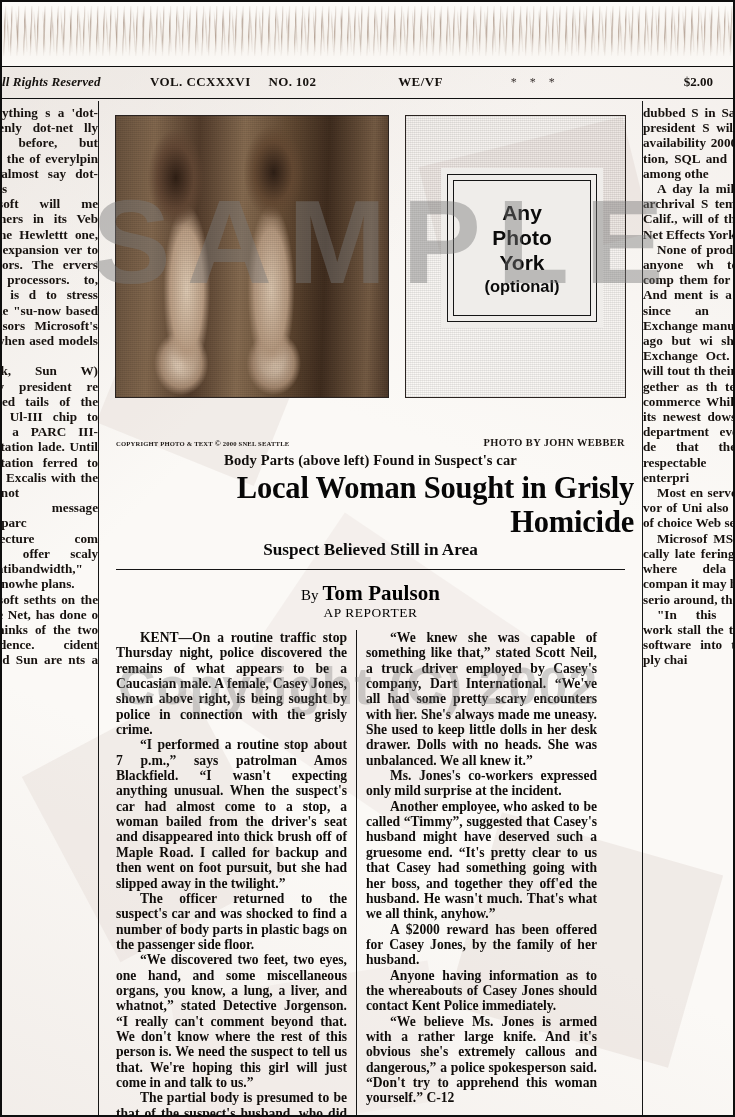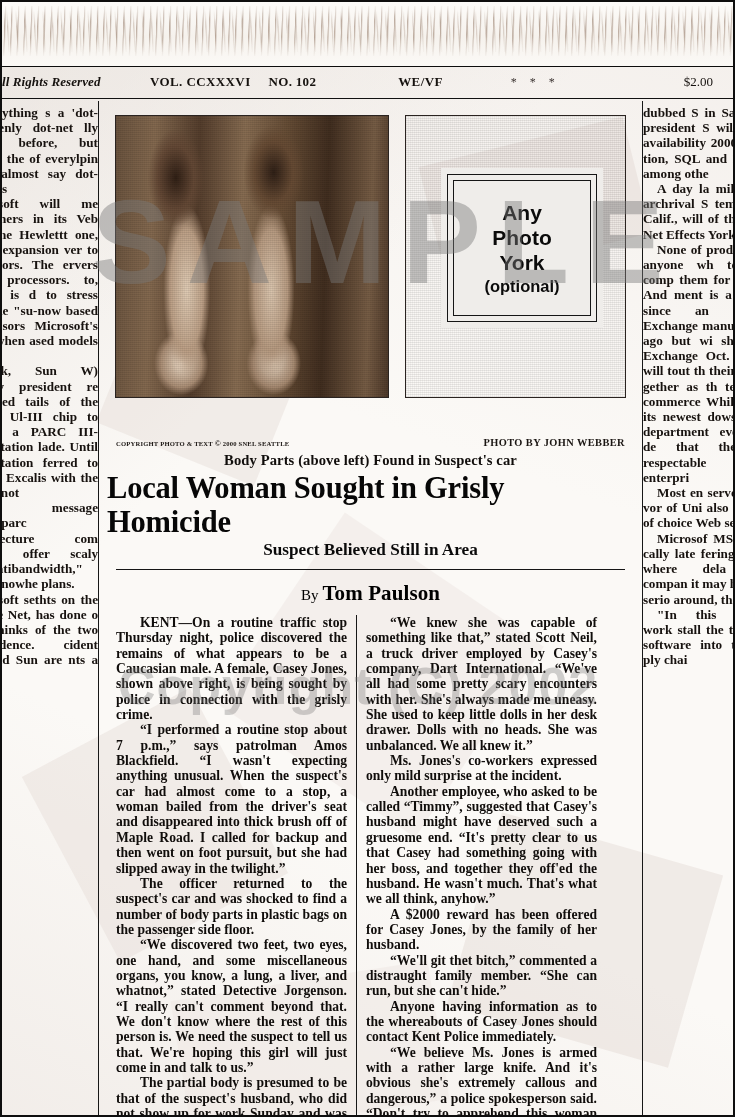--- a/index.html
+++ b/index.html
@@ -63,21 +63,21 @@
     font-size:13px;color:#16120f;
   }
   #folio .rights{
     font-style:italic;font-weight:600;letter-spacing:.1px;
     margin-left:2px;width:122px;white-space:nowrap;overflow:hidden;
   }
   #folio .vol{margin-left:26px;font-variant:small-caps;letter-spacing:.4px;font-weight:600;}
   #folio .no{margin-left:18px;font-weight:600;letter-spacing:.3px;}
   #folio .wx{margin-left:82px;font-weight:600;letter-spacing:.4px;}
   #folio .stars{margin-left:68px;letter-spacing:5px;color:#3a3330;font-size:12px;}
-  #folio .price{margin-left:auto;margin-right:22px;font-weight:400;}
+  #folio .price{margin-left:auto;margin-right:22px;font-weight:700;}
 
   
   #grid{
     position:absolute;left:0;top:99px;width:735px;height:1018px;
     display:flex;
   }
   .sidecol{
     width:98px;flex:0 0 98px;position:relative;overflow:hidden;
     padding-top:6px;
   }
@@ -170,21 +170,21 @@
   #credits .copy{font-size:6.6px;font-variant:small-caps;letter-spacing:.2px;font-weight:700;}
   #credits .copy .cmark{font-size:8px;}
   #credits .pb{margin-left:auto;font-size:10.4px;font-variant:small-caps;letter-spacing:.4px;font-weight:600;margin-top:36px;}
 
   
   #cutline{
     text-align:center;font-weight:bold;font-size:14.6px;margin-top:4px;color:#100d0b;
     letter-spacing:.1px;
   }
   #hed{
-    text-align:left;font-weight:bold;font-size:30.5px;line-height:34px;
+    text-align:right;font-weight:bold;font-size:30.5px;line-height:34px;
     margin-top:2px;color:#070707;letter-spacing:-.2px;
   }
   #dek{
     text-align:center;font-weight:bold;font-size:17.2px;line-height:20px;
     margin-top:1px;color:#0a0a0a;
   }
   #hrule{height:1px;background:#151515;margin:9px 9px 0 9px;}
 
   
   #byline{text-align:center;margin-top:11px;}
@@ -289,37 +289,37 @@
       </div>
 
       <div id="cutline">Body Parts (above left) Found in Suspect's car</div>
       <div id="hed">Local Woman Sought in Grisly Homicide</div>
       <div id="dek">Suspect Believed Still in Area</div>
       <div id="hrule"></div>
 
       <div id="byline">
         <span class="by">By</span>
         <span class="name">Tom Paulson</span>
+        <div class="org">AP REPORTER</div>
       </div>
 
       <div id="cols">
         <div class="artcol">
           <p>KENT—On a routine traffic stop Thursday night, police discovered the remains of what appears to be a Caucasian male. A female, Casey Jones, shown above right, is being sought by police in connection with the grisly crime.</p>
           <p>“I performed a routine stop about 7 p.m.,” says patrolman Amos Blackfield. “I wasn't expecting anything unusual. When the suspect's car had almost come to a stop, a woman bailed from the driver's seat and disappeared into thick brush off of Maple Road. I called for backup and then went on foot pursuit, but she had slipped away in the twilight.”</p>
           <p>The officer returned to the suspect's car and was shocked to find a number of body parts in plastic bags on the passenger side floor.</p>
           <p>“We discovered two feet, two eyes, one hand, and some miscellaneous organs, you know, a lung, a liver, and whatnot,” stated Detective Jorgenson. “I really can't comment beyond that. We don't know where the rest of this person is. We need the suspect to tell us that. We're hoping this girl will just come in and talk to us.”</p>
           <p>The partial body is presumed to be that of the suspect's husband, who did not show up for work Sunday and was reported missing by his family.</p>
         </div>
         <div class="colrule"></div>
         <div class="artcol">
           <p>“We knew she was capable of something like that,” stated Scott Neil, a truck driver employed by Casey's company, Dart International. “We've all had some pretty scary encounters with her. She's always made me uneasy. She used to keep little dolls in her desk drawer. Dolls with no heads. She was unbalanced. We all knew it.”</p>
           <p>Ms. Jones's co-workers expressed only mild surprise at the incident.</p>
           <p>Another employee, who asked to be called “Timmy”, suggested that Casey's husband might have deserved such a gruesome end. “It's pretty clear to us that Casey had something going with her boss, and together they off'ed the husband. He wasn't much. That's what we all think, anyhow.”</p>
           <p>A $2000 reward has been offered for Casey Jones, by the family of her husband.</p>
-          <p>“We'll git thet bitch,” commented a distraught family member. “She can run, but she can't hide.”</p>
           <p>Anyone having information as to the whereabouts of Casey Jones should contact Kent Police immediately.</p>
           <p>“We believe Ms. Jones is armed with a rather large knife. And it's obvious she's extremely callous and dangerous,” a police spokesperson said. “Don't try to apprehend this woman yourself.”     C-12</p>
 
         </div>
       </div>
 
     </div>
 
     <div class="vrule"></div>
 

